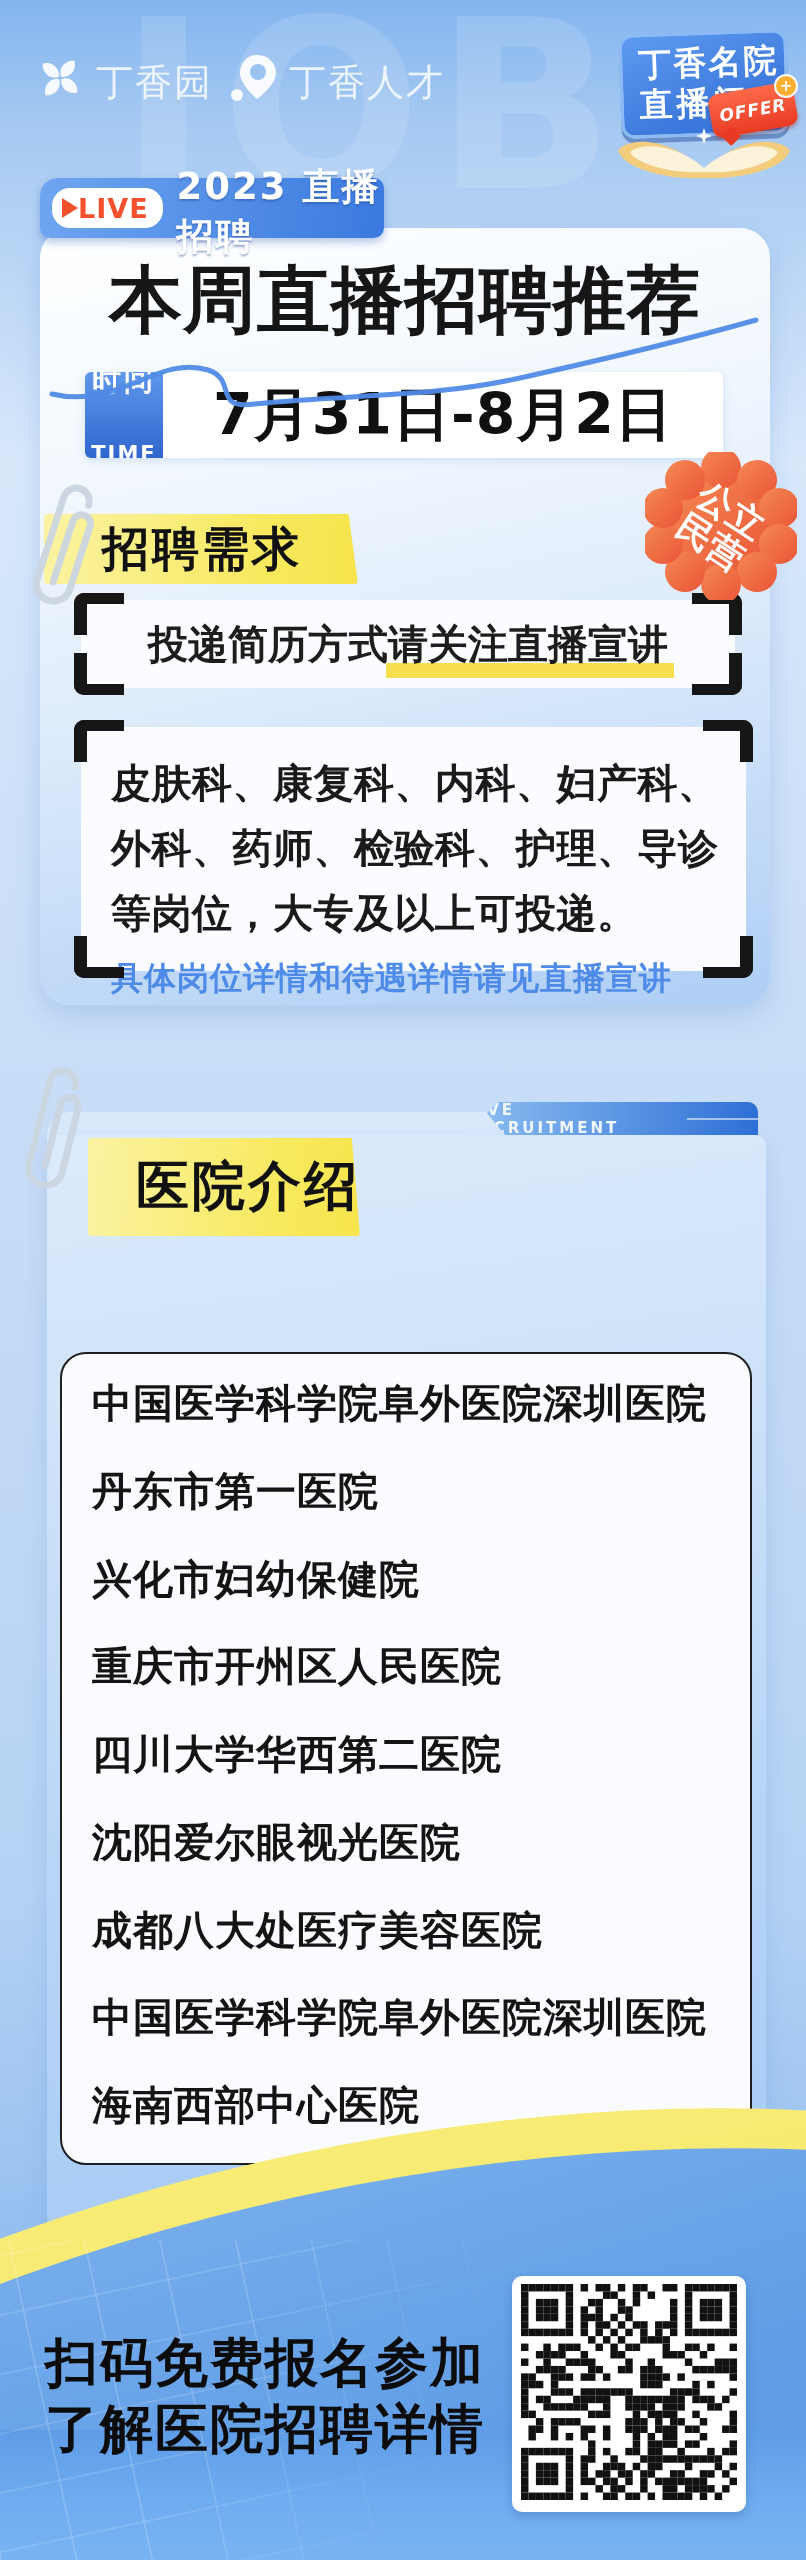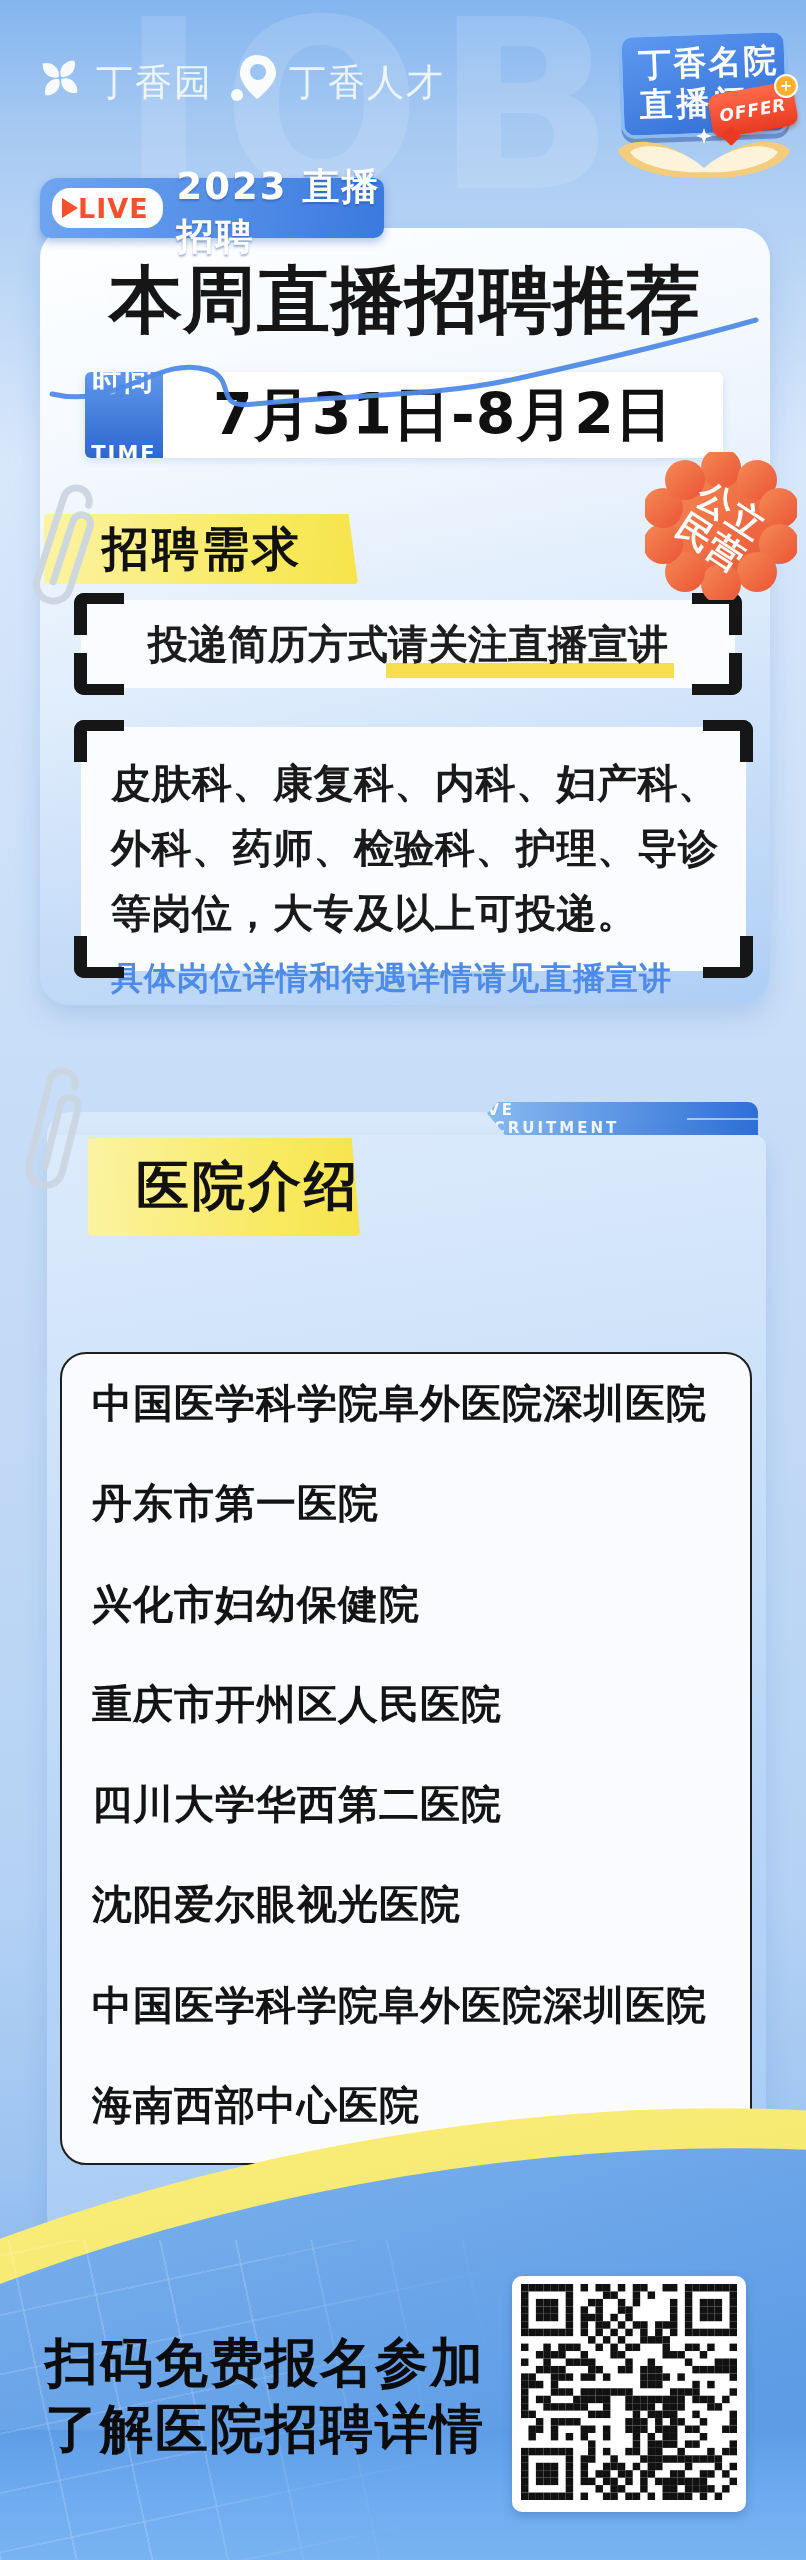--- a/index.html
+++ b/index.html
@@ -300,20 +300,21 @@
   <div class="card2"></div>
   <div class="ylabel label2">医院介绍</div>
 
   <div class="hospital-box">
       <div class="hospital-item">中国医学科学院阜外医院深圳医院</div>
       <div class="hospital-item">丹东市第一医院</div>
       <div class="hospital-item">兴化市妇幼保健院</div>
       <div class="hospital-item">重庆市开州区人民医院</div>
       <div class="hospital-item">四川大学华西第二医院</div>
       <div class="hospital-item">沈阳爱尔眼视光医院</div>
+      <div class="hospital-item">成都八大处医疗美容医院</div>
       <div class="hospital-item">中国医学科学院阜外医院深圳医院</div>
       <div class="hospital-item">海南西部中心医院</div>
     </div>
 
   <div class="arc arc-yellow"></div>
   <div class="arc arc-blue"></div>
   <div class="bottom-fill"></div>
   <div class="grid-overlay"></div>
 
   <div class="cta">

